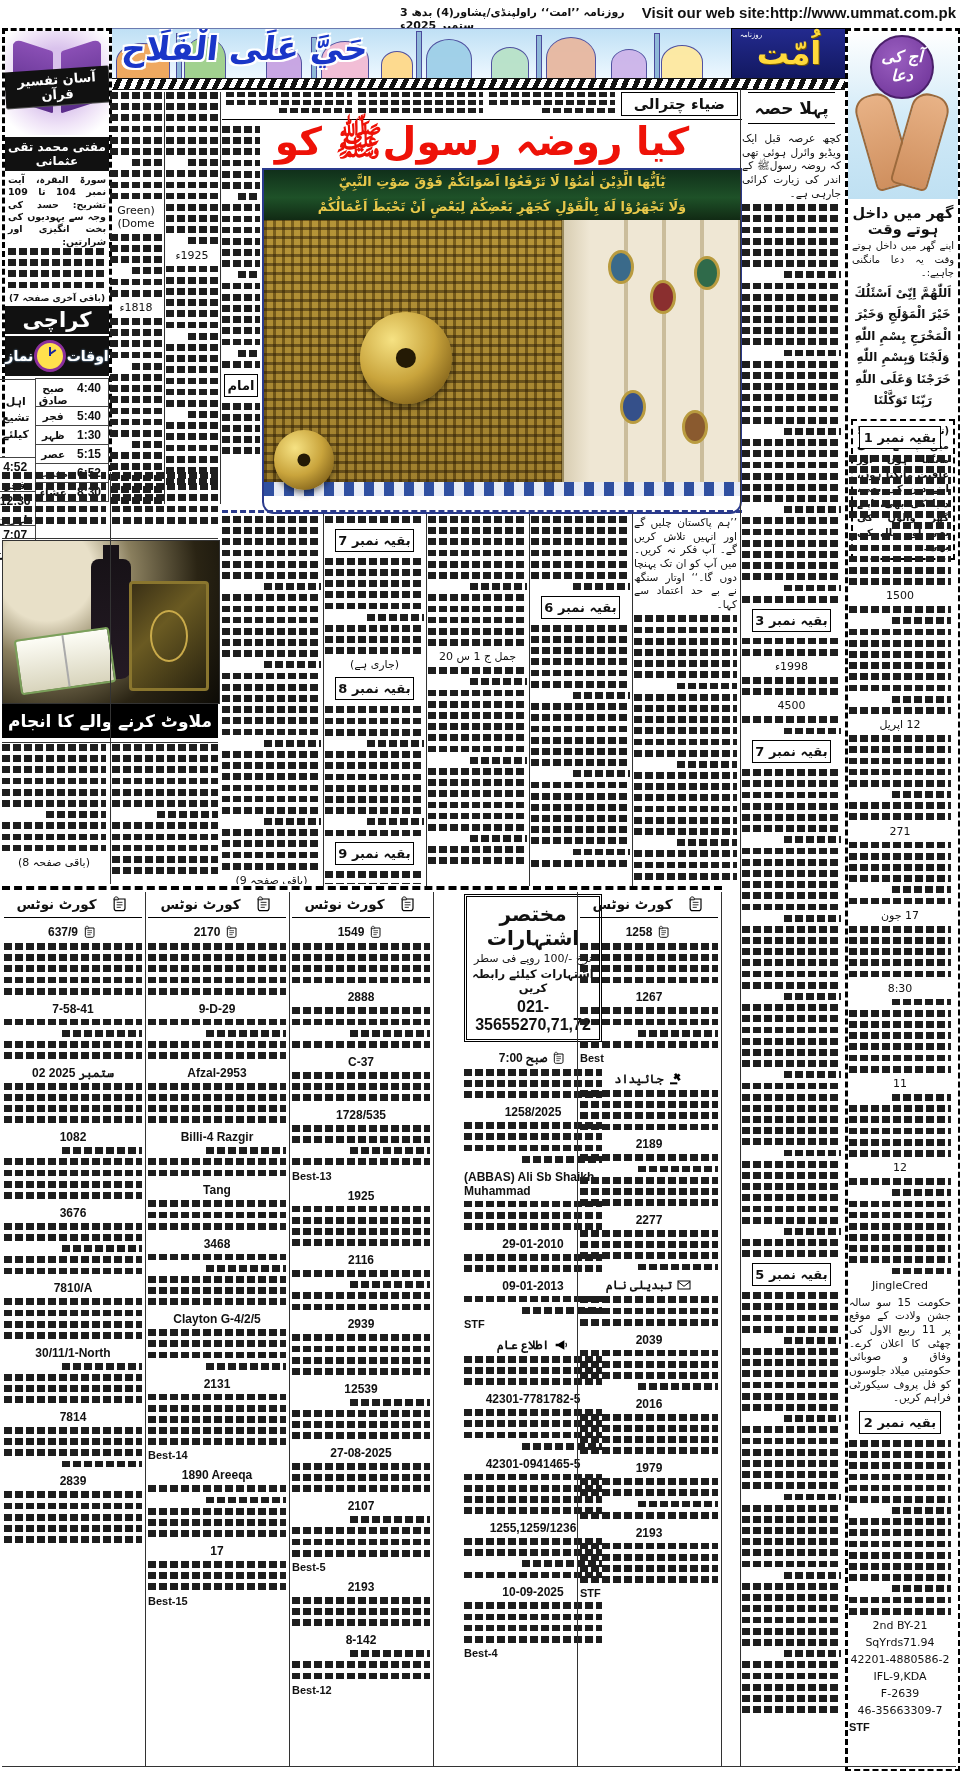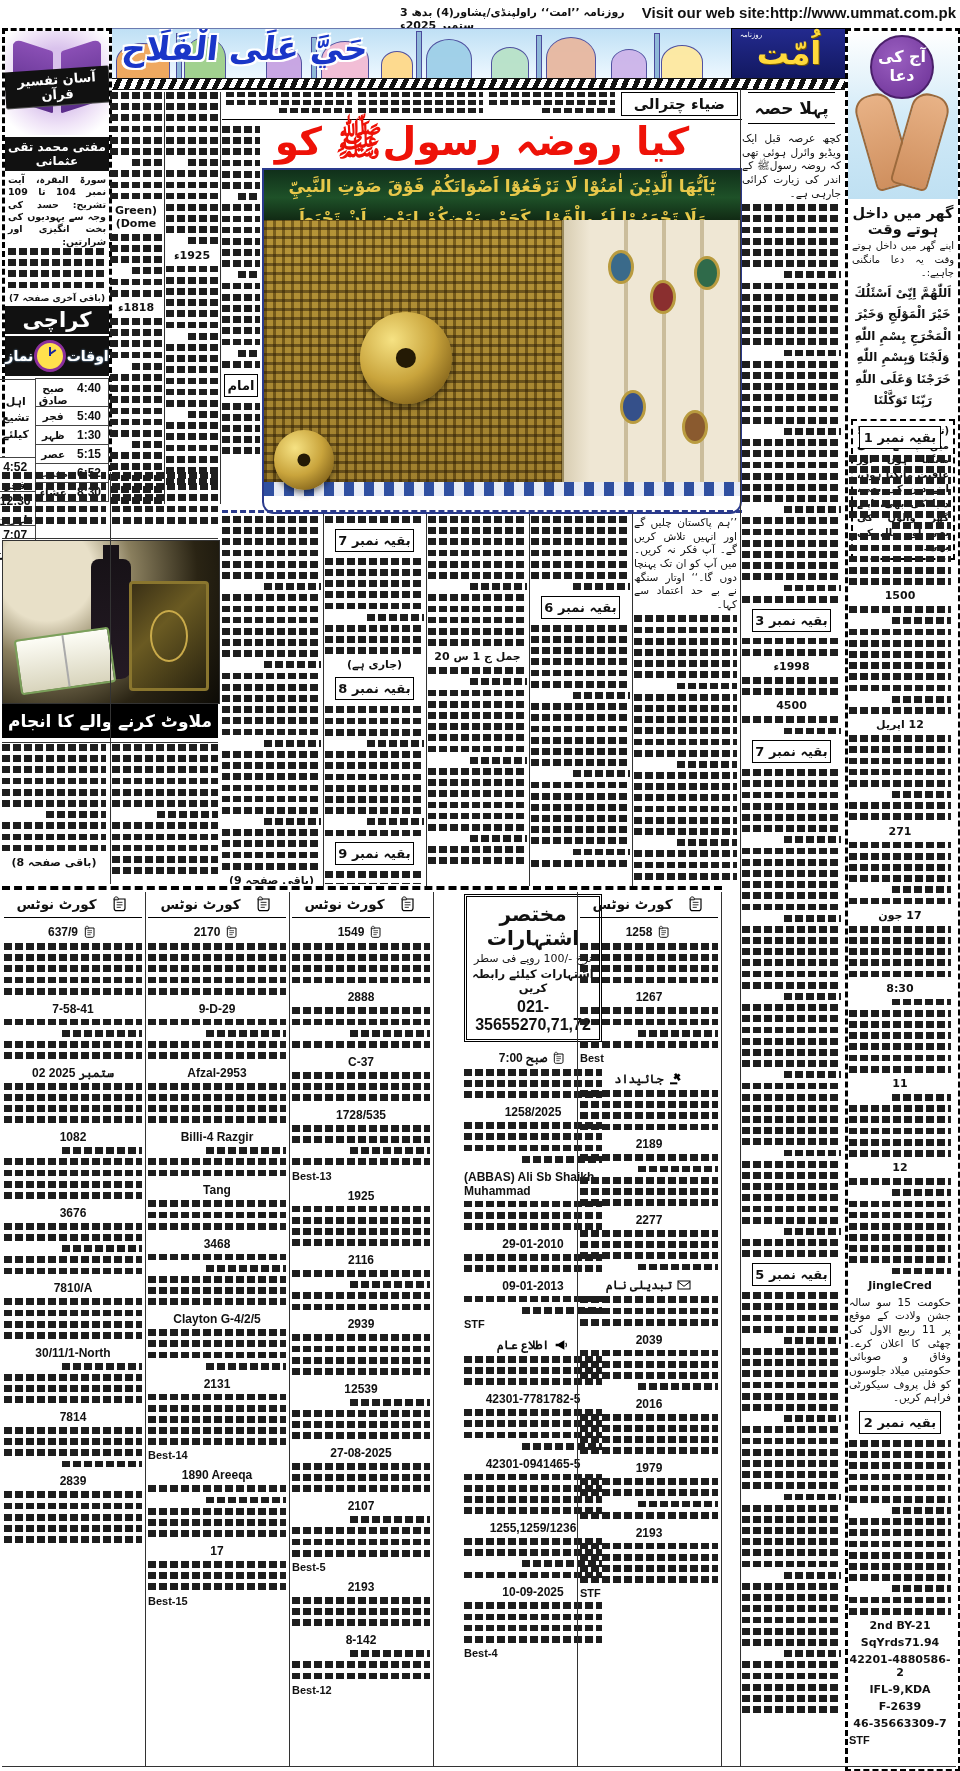--- a/index.html
+++ b/index.html
@@ -40,38 +40,38 @@
   .ptable{display:flex;direction:rtl;margin-top:3px;font-weight:bold;}
   .pcol{display:flex;flex-direction:column;}
   .prow{display:flex;border:1px solid #444;margin:-1px 0 0 -1px;background:#fff;}
   .prow .t{font:bold 12px "Liberation Sans",sans-serif;direction:ltr;padding:2px 3px;min-width:32px;text-align:center;}
   .prow .l{font-size:10.5px;padding:3px 2px 0;flex:1;text-align:center;}
   .shialabel{border:1px solid #444;font-size:11px;font-weight:bold;text-align:center;padding:14px 1px;line-height:1.5;}
   
   #rightrail{left:845px;top:28px;width:110px;height:1738px;border:3px dashed #000;background:#fff;}
   #dualogo{position:relative;height:168px;background:linear-gradient(#fff,#cfe9f7 55%,#bfe0f2);overflow:hidden;text-align:center;}
   #duacircle{position:absolute;left:22px;top:4px;width:64px;height:64px;border-radius:50%;background:radial-gradient(circle at 40% 35%,#9a5fc0,#6a2f94);
-             color:#fff;font-weight:bold;font-size:16px;line-height:1.2;padding-top:10px;box-sizing:border-box;border:2px solid #4a1f6a;}
+             color:#fff;font-weight:bold;font-size:16px;line-height:1.2;padding-top:10px;box-sizing:border-box;border:2px solid #4a1f6a;font-style:italic;}
   .hand{position:absolute;width:34px;height:92px;background:linear-gradient(#e8b286,#cf8f5e);border:2px solid #9c6a3c;border-radius:16px 16px 6px 6px;}
   .hand.l{left:16px;top:62px;transform:rotate(-16deg);}
   .hand.r{left:54px;top:62px;transform:rotate(16deg);}
   #duahead{font-size:14.5px;font-weight:bold;text-align:center;margin:6px 2px 2px;}
   #duaintro{font-size:10px;text-align:justify;padding:0 4px;line-height:1.35;}
   #duaarabic{font-size:12px;font-weight:bold;text-align:center;padding:3px 4px;line-height:1.8;}
   #duatrans{border:2px dashed #000;margin:4px 3px;padding:3px 4px;font-size:10px;font-weight:bold;text-align:justify;line-height:1.45;}
   
   #bylinestrip{left:222px;top:88px;width:520px;height:32px;border-top:1.5px solid #000;border-bottom:1.5px solid #000;
                display:flex;align-items:center;gap:6px;padding:2px 4px;box-sizing:border-box;}
   #bylinebox{border:1.5px solid #000;padding:2px 12px;font-size:15px;font-weight:bold;white-space:nowrap;background:#fff;}
   .minilines{flex:1;}
   .minilines .tl{height:5px;margin-bottom:3px;}
   #headline{left:222px;top:121px;width:520px;font-size:39px;font-weight:900;color:#ee1208;text-align:center;line-height:1.1;}
   
   #photomain{left:262px;top:168px;width:476px;height:342px;border:2px solid #2a3a8c;border-radius:0 0 12px 12px;overflow:hidden;}
-  #pmgreen{height:50px;background:linear-gradient(#10301a,#1e5128 55%,#112a14);color:#e8c84a;font-size:17px;font-weight:bold;
+  #pmgreen{height:50px;background:linear-gradient(#10301a,#1e5128 55%,#112a14);color:#e8c84a;font-size:13px;font-weight:bold;
            text-align:center;line-height:1.9;overflow:hidden;}
   #pmbody{position:relative;height:262px;display:flex;}
   #pmleft{width:150px;background:repeating-linear-gradient(90deg,#efe7d4 0 34px,#cbbd9b 34px 38px);position:relative;}
   .medal{position:absolute;width:20px;height:28px;border-radius:50%;border:3px solid #b99b3f;}
   #pmright{flex:1;position:relative;background:
      repeating-linear-gradient(0deg,rgba(42,28,6,.5) 0 3px,rgba(0,0,0,0) 3px 9px),
      repeating-linear-gradient(90deg,rgba(64,46,10,.45) 0 3px,rgba(224,192,92,.25) 3px 9px),
      linear-gradient(#a8862c,#8a6a1e);}
   .boss{position:absolute;border-radius:50%;background:radial-gradient(circle at 35% 30%,#f6e283,#c9a43c 48%,#83631a 82%);
         box-shadow:0 3px 6px rgba(0,0,0,.5);}
@@ -88,21 +88,21 @@
   #qcover{position:absolute;right:10px;top:40px;width:74px;height:104px;background:linear-gradient(135deg,#3a3016,#6a5a22 40%,#2a2410);border:3px solid #8a762e;border-radius:4px;}
   #qcover:after{content:"";position:absolute;left:50%;top:50%;width:34px;height:48px;transform:translate(-50%,-50%);border:2px solid #c9aa4a;border-radius:50%;}
   #qopen{position:absolute;left:14px;top:92px;width:92px;height:52px;background:linear-gradient(#fdfdf6,#d8d4bc);transform:rotate(-8deg);border-radius:4px;border:2px solid #7aa05a;}
   #qopen:after{content:"";position:absolute;left:50%;top:0;width:2px;height:100%;background:#aaa;}
   #qcaption{left:2px;top:704px;width:216px;height:34px;background:#000;color:#fff;font-size:17px;font-weight:bold;
             text-align:center;line-height:34px;}
   
   .col{position:absolute;overflow:hidden;direction:rtl;}
   .tl{height:6.8px;margin-bottom:4.4px;background:repeating-linear-gradient(90deg,#1e1e1e 0 8px,rgba(0,0,0,0) 8px 11px);}
   .tl.short{width:58%;margin-left:auto;}
-  .frag{font-size:11px;font-weight:bold;text-align:center;margin:2px 0 4px;}
+  .frag{font-size:11px;font-weight:normal;text-align:center;margin:2px 0 4px;}
   .par{font-size:10.5px;line-height:1.3;text-align:justify;margin-bottom:4px;}
   .contbox{border:1.5px solid #000;width:74%;margin:6px auto;padding:3px 2px;text-align:center;font-weight:bold;font-size:13px;background:#fff;}
   .headbox{border-top:1.5px solid #000;border-bottom:1.5px solid #000;margin:2px 6px 8px;padding:5px 0;text-align:center;font-weight:bold;font-size:17px;}
   .tag{font:bold 11px "Liberation Sans",sans-serif;direction:ltr;text-align:left;margin:2px 0 6px;}
   .courthead{display:flex;align-items:center;justify-content:center;gap:13px;font-size:13.5px;font-weight:bold;
              border-bottom:1.5px solid #000;padding-bottom:3px;margin-bottom:6px;}
   .courthead svg{width:20px;height:20px;}
   .ad{margin-bottom:7px;}
   .adtop{display:flex;align-items:center;justify-content:center;gap:4px;margin-bottom:3px;}
   .adnum{font:bold 12px "Liberation Sans",sans-serif;direction:ltr;text-align:left;}

